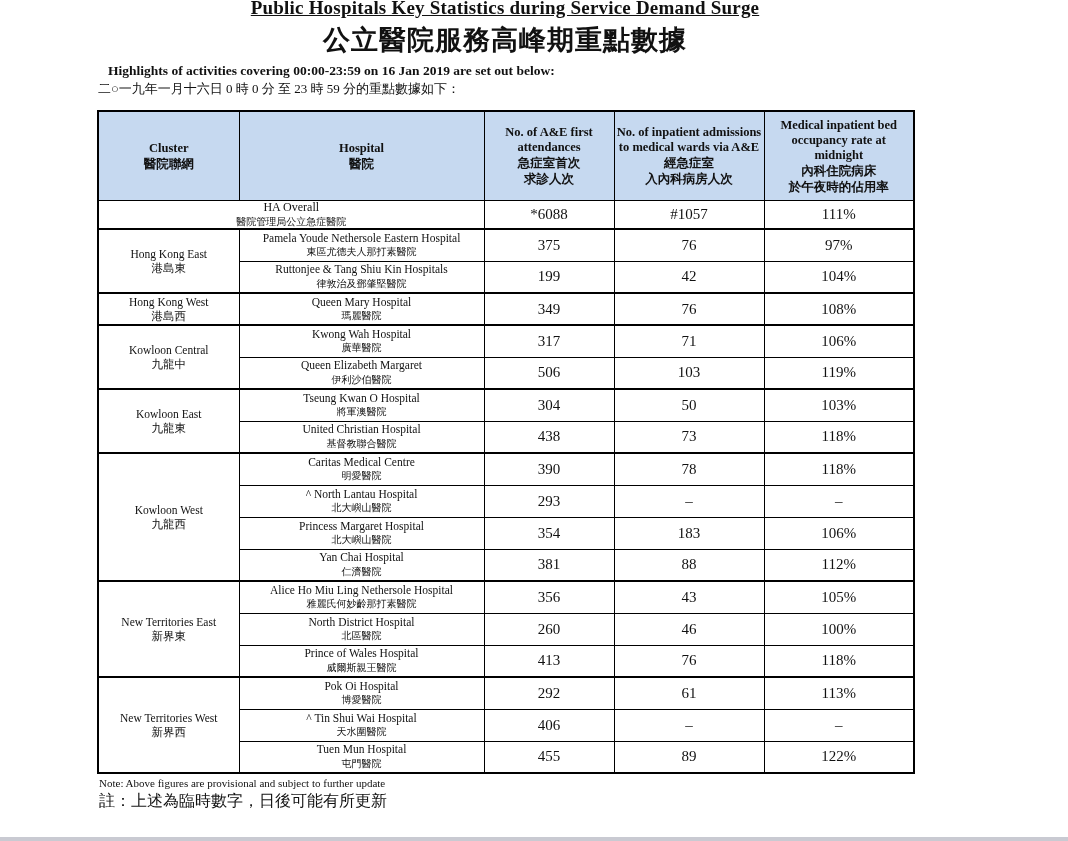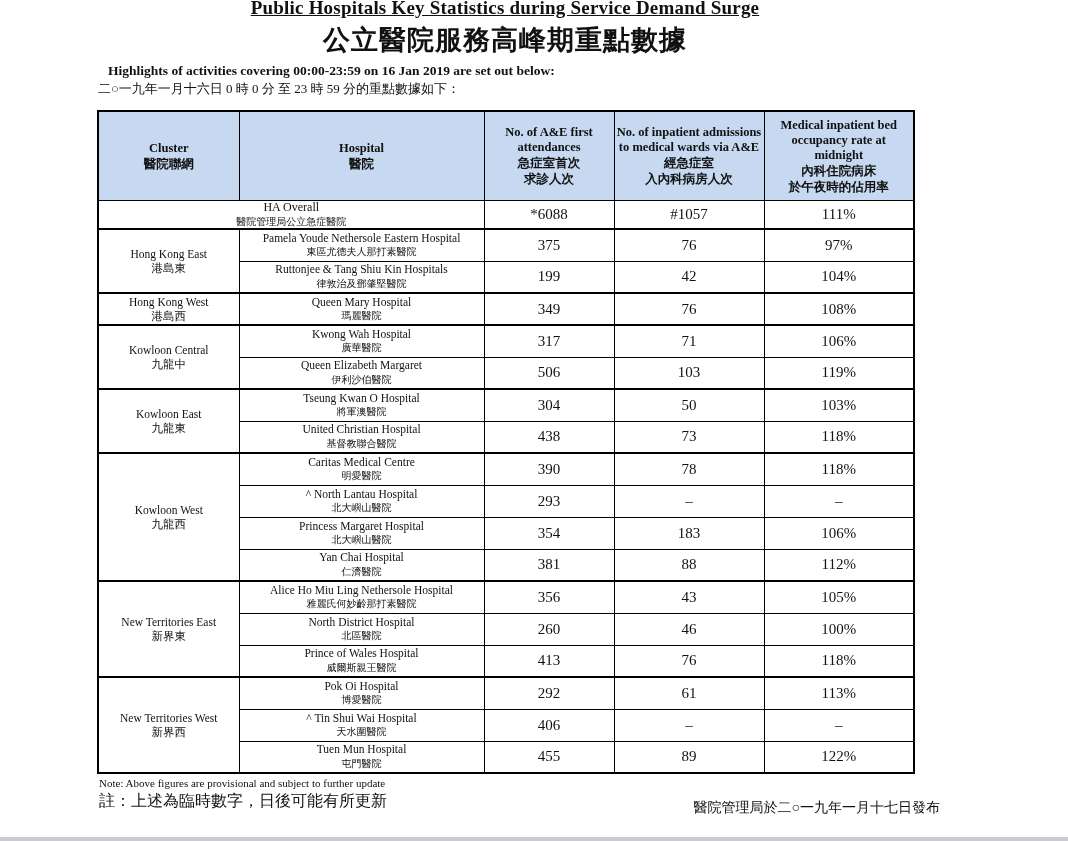--- a/index.html
+++ b/index.html
@@ -319,17 +319,16 @@
         <td class="num">89</td>
         <td class="num">122%</td>
       </tr>
     </tbody>
   </table>
 
   <div class="note-en">Note: Above figures are provisional and subject to further update</div>
   <div class="note-zh">註：上述為臨時數字，日後可能有所更新</div>
 
   <div class="issued">
-    <div>醫院管理局於二○一九年一月十七日發布</div>
   </div>
 
   <div class="bottom-bar"></div>
 </div>
 
 </body></html>

